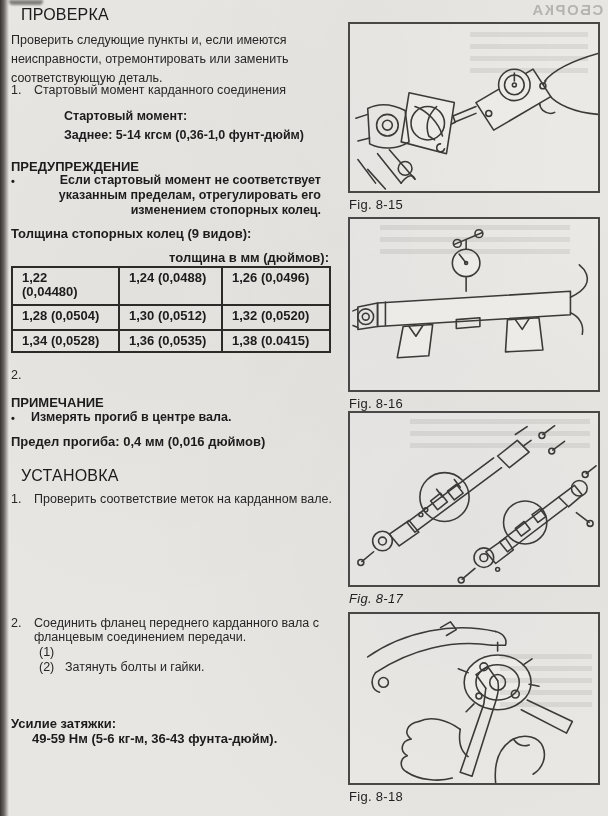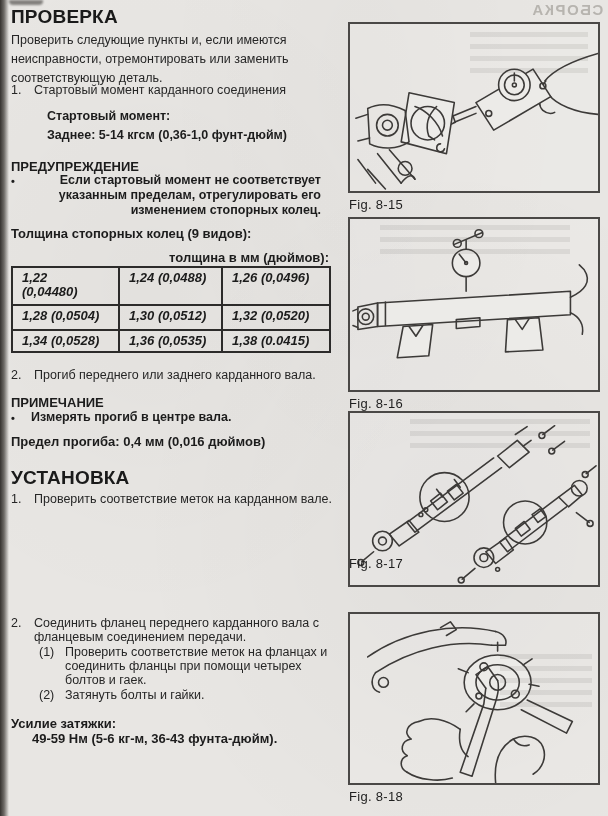--- a/index.html
+++ b/index.html
@@ -27,36 +27,36 @@
   .smudge {
     left:9px; top:0; width:34px; height:5px;
     background:#4c4a47; border-radius:0 0 4px 4px; opacity:.65; filter:blur(1px);
   }
   .ghost {
     top:1px; right:5px;
     font-weight:bold; font-size:15px; letter-spacing:1.5px;
     color:#b7b4af; transform:scaleX(-1); filter:blur(0.7px);
   }
   h1.sec {
-    font-size:19px; font-weight:bold; letter-spacing:.2px; color:#1a1a1a;
+    font-size:16px; font-weight:normal; letter-spacing:.2px; color:#1a1a1a;margin-left:10px;
   }
   .body-txt { font-size:12.5px; line-height:19px; color:#262626; }
   .b { font-weight:bold; color:#1c1c1c; }
   .li { display:flex; }
   .li .num { width:23px; flex:none; }
   .li .bullet { width:20px; flex:none; font-size:11px; padding-top:1px; }
   .spec { padding-left:36px; }
   .tbl-caption { font-size:13px; font-weight:bold; text-align:right; color:#1c1c1c; }
   table.thk {
     border-collapse:collapse; table-layout:fixed; width:318px;
     font-size:13px; font-weight:bold; color:#1c1c1c;
   }
   table.thk td {
     border:2px solid #2c2b2a; vertical-align:top;
-    padding:3px 8px 2px 9px; line-height:14px;font-style:italic;
+    padding:3px 8px 2px 9px; line-height:14px;
   }
   .fig-box {
     left:348px; width:252px;
     border:2px solid #4a4846; background:rgba(255,255,255,0.12);
   }
   .fig-box svg { display:block; width:100%; height:100%; }
   .fig-cap { left:349px; font-size:13px; letter-spacing:.3px; color:#1f1f1f; }
   .bleed {
     position:absolute; opacity:.10; filter:blur(.6px); pointer-events:none;
     background:repeating-linear-gradient(180deg,#55524e 0 5px, transparent 5px 12px);
@@ -75,21 +75,21 @@
 
   <h1 class="abs sec" style="left:11px; top:6px;">ПРОВЕРКА</h1>
 
   <p class="abs body-txt" style="left:11px; top:31px; width:312px;">Проверить следующие пункты и, если имеются неисправности, отремонтировать или заменить соответствующую деталь.</p>
 
   <div class="abs body-txt li" style="left:11px; top:81px; width:325px;">
     <span class="num">1.</span>
     <span>Стартовый момент карданного соединения</span>
   </div>
 
-  <div class="abs body-txt b spec" style="left:11px; top:107px; width:320px;">
+  <div class="abs body-txt b spec" style="left:28px; top:107px; width:320px;">
     <div>Стартовый момент:</div>
     <div>Заднее: 5-14 кгсм (0,36-1,0 фунт-дюйм)</div>
   </div>
 
   <div class="abs body-txt b" style="left:11px; top:157px; font-size:13px;">ПРЕДУПРЕЖДЕНИЕ</div>
 
   <div class="abs body-txt b li" style="left:11px; top:173px; width:312px; line-height:14.8px;">
     <span class="bullet">•</span>
     <span style="width:290px;text-align:right;">Если стартовый момент не соответствует указанным пределам, отрегулировать его изменением стопорных колец.</span>
   </div>
@@ -121,21 +121,20 @@
     <tr>
       <td style="height:22px;">1,34 (0,0528)</td>
       <td>1,36 (0,0535)</td>
       <td>1,38 (0.0415)</td>
     </tr>
   </tbody>
     </table>
 
   <div class="abs body-txt li" style="left:11px; top:366px; width:325px;">
     <span class="num">2.</span>
-    <span>Прогиб переднего или заднего карданного вала.</span>
   </div>
 
   <div class="abs body-txt b" style="left:11px; top:393px; font-size:13px;">ПРИМЕЧАНИЕ</div>
 
   <div class="abs body-txt b li" style="left:11px; top:408px; width:312px;">
     <span class="bullet">•</span>
     <span>Измерять прогиб в центре вала.</span>
   </div>
 
   <div class="abs body-txt b" style="left:11px; top:432px; font-size:13px;">Предел прогиба: 0,4 мм (0,016 дюймов)</div>
@@ -147,21 +146,20 @@
     <span>Проверить соответствие меток на карданном вале.</span>
   </div>
 
   <div class="abs body-txt" style="left:11px; top:617px; width:330px; line-height:13.9px;">
     <div class="li">
       <span class="num">2.</span>
       <span style="width:298px;">Соединить фланец переднего карданного вала с фланцевым соединением передачи.</span>
     </div>
     <div class="li" style="padding-left:28px; margin-top:1px;">
       <span class="num" style="width:26px;">(1)</span>
-      <span style="width:272px;">Проверить соответствие меток на фланцах и соединить фланцы при помощи четырех болтов и гаек.</span>
     </div>
     <div class="li" style="padding-left:28px; margin-top:1px;">
       <span class="num" style="width:26px;">(2)</span>
       <span>Затянуть болты и гайки.</span>
     </div>
   </div>
 
   <div class="abs body-txt b" style="left:11px; top:714px; font-size:13px;">Усилие затяжки:</div>
   <div class="abs body-txt b" style="left:32px; top:729px; font-size:13px;">49-59 Нм (5-6 кг-м, 36-43 фунта-дюйм).</div>
 
@@ -283,21 +281,21 @@
 
         <path d="M138 142 L158 128 L166 140 L148 154 Z"></path>
         <circle cx="136" cy="148" r="10"></circle>
           <circle cx="136" cy="148" r="4"></circle>
         <path d="M114 170 L127 159"></path>
           <circle cx="113" cy="171" r="3"></circle>
         <circle cx="150" cy="160" r="2"></circle>
       </g>
     </svg>
   </div>
-  <div class="abs fig-cap" style="top:556px;">Fig. 8-17</div>
+  <div class="abs fig-cap" style="top:591px;font-style:italic;">Fig. 8-17</div>
 
   <div class="abs fig-box" style="top:612px; height:173px;">
     <div class="bleed" style="left:150px; top:40px; width:92px; height:60px;"></div>
     <svg viewBox="0 0 252 173" preserveAspectRatio="none">
       <g class="ln">
 
         <path d="M18 44 C55 18 105 8 148 18"></path>
         <path d="M26 60 C62 36 104 26 144 32"></path>
         <path d="M148 18 C156 20 160 26 158 32 L144 32"></path>
         <path d="M92 14 l10 -6 l6 8 l-10 6"></path>

